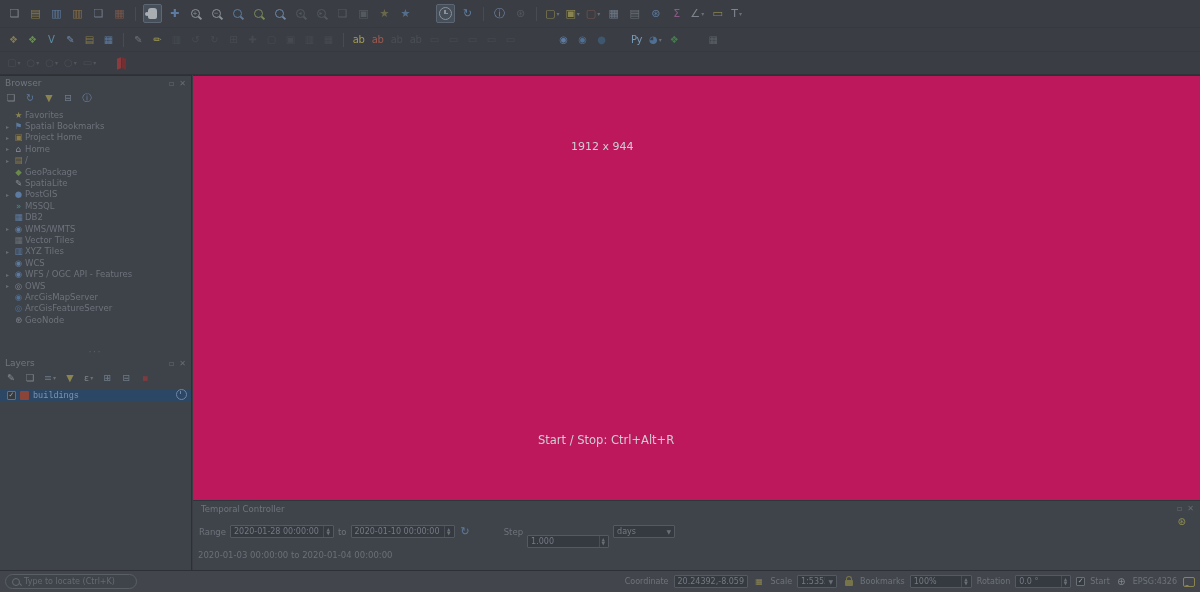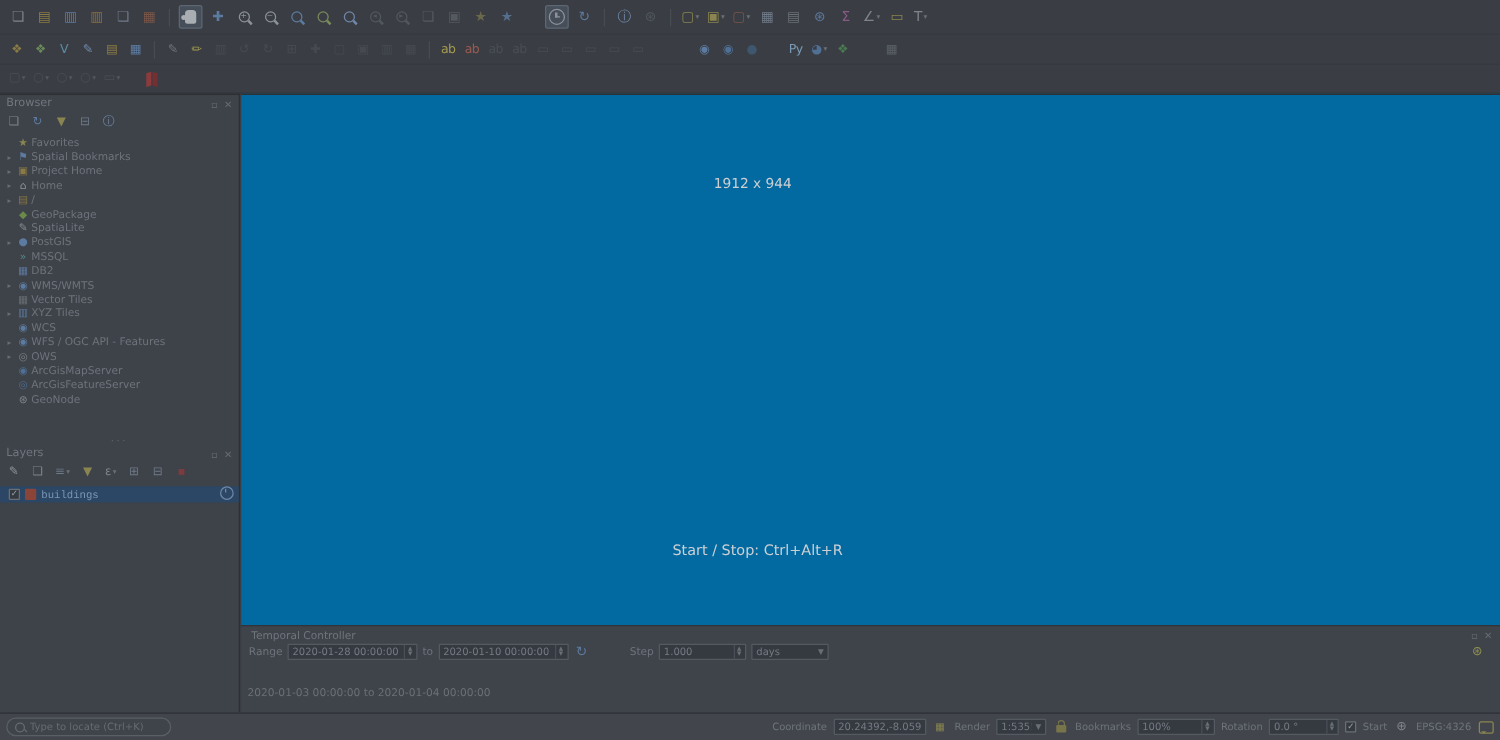--- a/index.html
+++ b/index.html
@@ -58,36 +58,36 @@
             justify-content:center;color:#60656c;font-size:8px;letter-spacing:2px;}
   #layers-section{position:absolute;left:0;top:280px;right:0;bottom:0;}
   .lrow{height:13px;display:flex;align-items:center;gap:4px;padding:0 4px 0 7px;margin-top:3px;font-size:8.5px;}
   .lrow.sel{background:#2b4765;}
   .lrow .llabel{color:#7d96b5;font-family:Liberation Mono, monospace;}
   .lrow .swatch{width:9px;height:9px;background:#8a4438;border-radius:1px;flex:0 0 auto;}
   .lrow .right{margin-left:auto;}
   .chk{width:9px;height:9px;background:#353a41;border:1px solid #6a6f76;display:flex;align-items:center;
        justify-content:center;font-size:7px;line-height:1;color:#9aa0a8;border-radius:1px;flex:0 0 auto;box-sizing:border-box;}
   
-  #canvas{position:absolute;left:193px;top:75px;right:0;height:425px;background:#0369a1;border-top:1px solid #2d3136;box-sizing:border-box;}
+  #canvas{position:absolute;left:193px;top:75px;right:0;height:425px;background:#be185d;border-top:1px solid #2d3136;box-sizing:border-box;}
   #res-text{position:absolute;left:378px;top:64px;font-size:11px;color:#cdd0d3;}
   #shortcut-text{position:absolute;left:345px;top:357px;font-size:11.5px;color:#cdd0d3;}
   
   #temporal{position:absolute;left:193px;top:500px;right:0;height:70px;background:#3f434a;border-top:1px solid #31353b;box-sizing:border-box;}
   #t-title{position:absolute;left:8px;top:3px;font-size:8.5px;color:#70757d;}
   #t-winbtns{position:absolute;right:6px;top:3px;}
   #t-gear{position:absolute;right:14px;top:15px;font-size:10px;color:#8f9050;}
   #t-controls{position:absolute;left:6px;top:14px;right:8px;display:flex;align-items:center;gap:4px;font-size:8.5px;}
   .fld{height:13px;background:#353a41;border:1px solid #545962;display:flex;align-items:center;
        padding:0 3px;color:#757a83;font-size:8px;box-sizing:border-box;border-radius:1px;}
   .fld .val{white-space:nowrap;overflow:hidden;}
   .spin{margin-left:auto;display:flex;flex-direction:column;justify-content:center;font-size:4.5px;
         line-height:4px;color:#6a6f76;border-left:1px solid #4a4f57;padding-left:2px;height:100%;}
   .combo-dd{margin-left:auto;font-size:6px;color:#6a6f76;padding-left:3px;}
-  .w104{width:104px;} .w82{width:70px;} .w62{width:62px;}
+  .w104{width:104px;} .w82{width:82px;margin-top:20px;} .w62{width:62px;}
   #t-refresh{font-size:11px;color:#5d7ba0;margin:0 2px;}
   #t-playrow{position:absolute;left:4px;top:32px;right:8px;display:flex;align-items:center;}
   .pbtn{width:20px;height:14px;border:1px solid #565b62;border-radius:2px;background:#42464d;color:#868b93;
         display:flex;align-items:center;justify-content:center;font-size:6px;letter-spacing:-0.5px;margin-right:2px;flex:0 0 auto;box-sizing:border-box;}
   #loop-wrap{display:flex;align-items:center;gap:4px;margin-left:8px;font-size:8.5px;color:#6b7077;}
   #sl-track{flex:1;height:12px;position:relative;margin-left:8px;}
   #sl-track::before{content:"";position:absolute;left:0;right:0;top:5px;border-top:1px dotted #61666d;}
   #sl-track::after{content:"";position:absolute;left:0;right:0;top:8px;height:2px;
         background:repeating-linear-gradient(90deg,#54595f 0 1px,transparent 1px 6px);}
   #sl-handle{position:absolute;left:2px;top:1px;width:9px;height:9px;border:1px solid #767b83;border-radius:50%;background:#42464d;z-index:2;}
@@ -430,21 +430,21 @@
   <div id="statusbar">
     <span id="locator">
       <span class="ic-search"></span>
       <span>Type to locate (Ctrl+K)</span>
     </span>
     <span class="sb-label sb-right">Coordinate</span>
     <span class="fld" style="width:74px">
       <span class="val">20.24392,-8.05971</span>
     </span>
     <span class="sbi" style="color:#8a8550">▦</span>
-    <span class="sb-label">Render</span>
+    <span class="sb-label">Scale</span>
     <span class="fld combo-host" style="width:40px">
       <span class="val">1:5355</span>
     <span class="combo-dd">▼</span>
       </span>
     <span class="sbi">
         <span class="ic-lock"></span>
       </span>
     <span class="sb-label">Bookmarks</span>
     <span class="fld spin-host" style="width:62px">
       <span class="val">100%</span>

